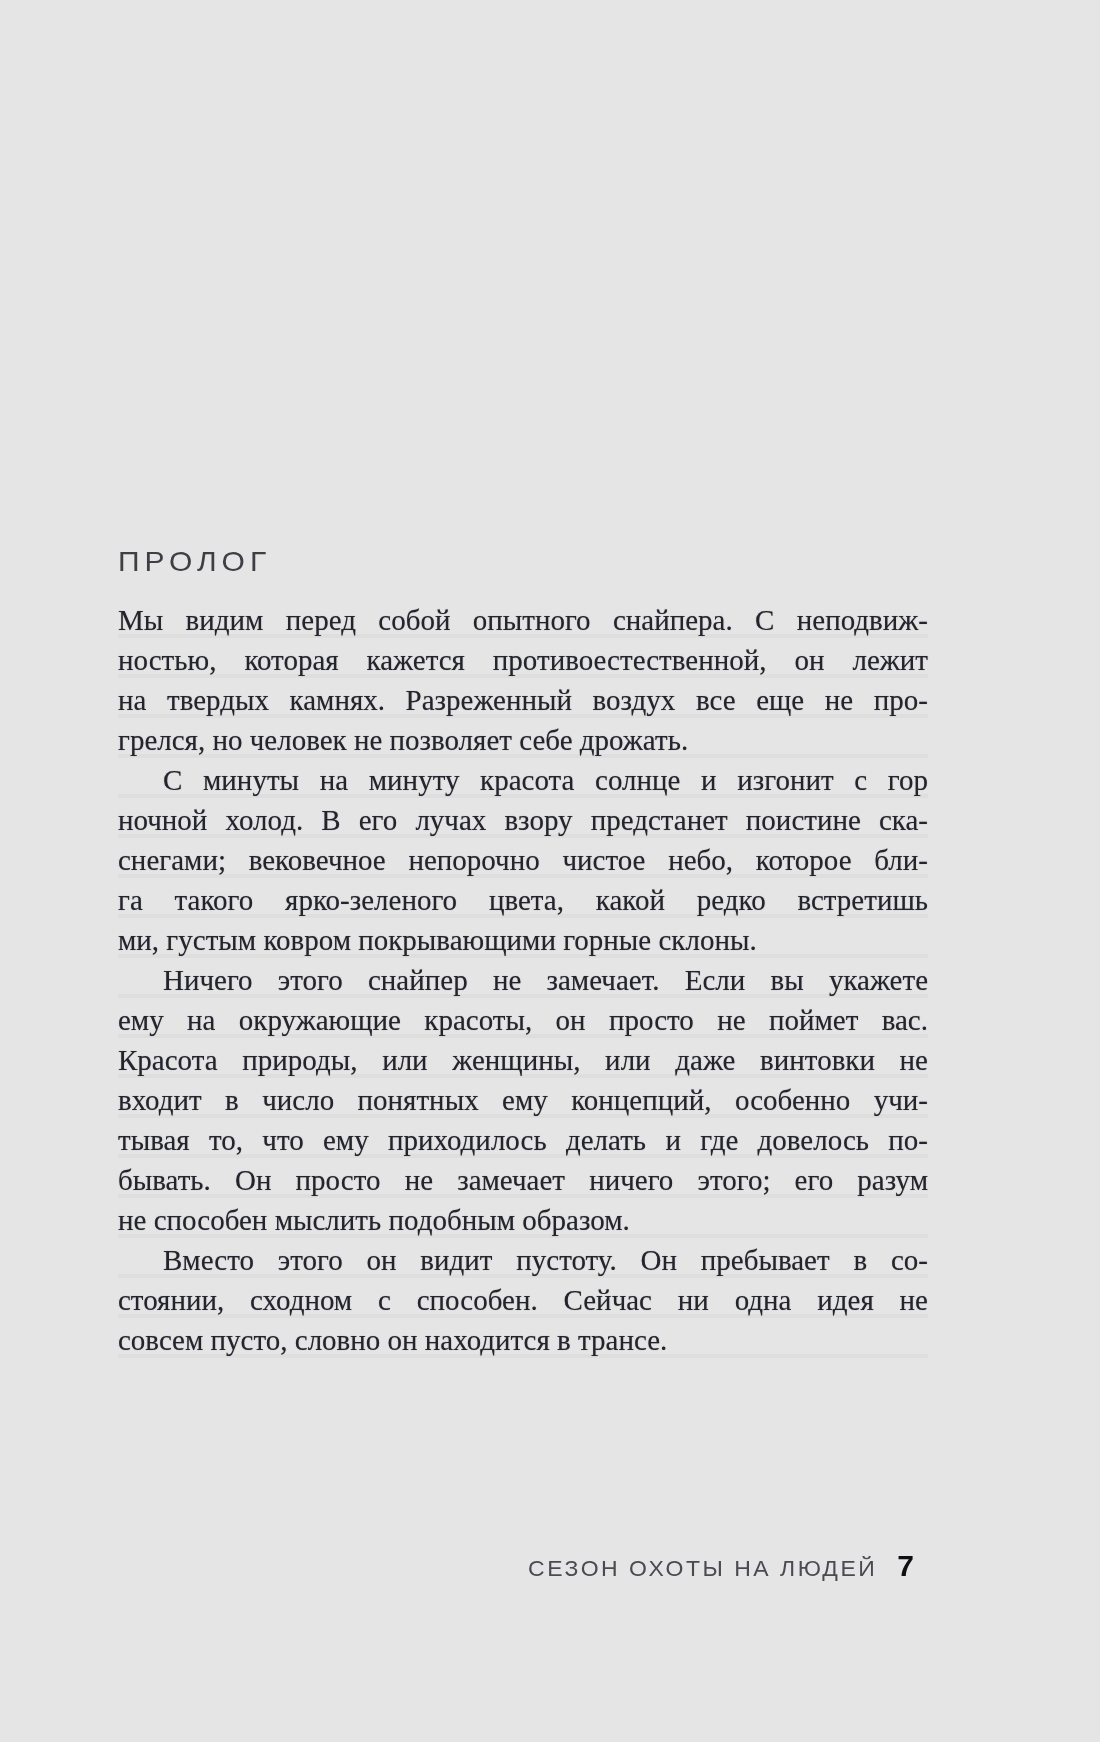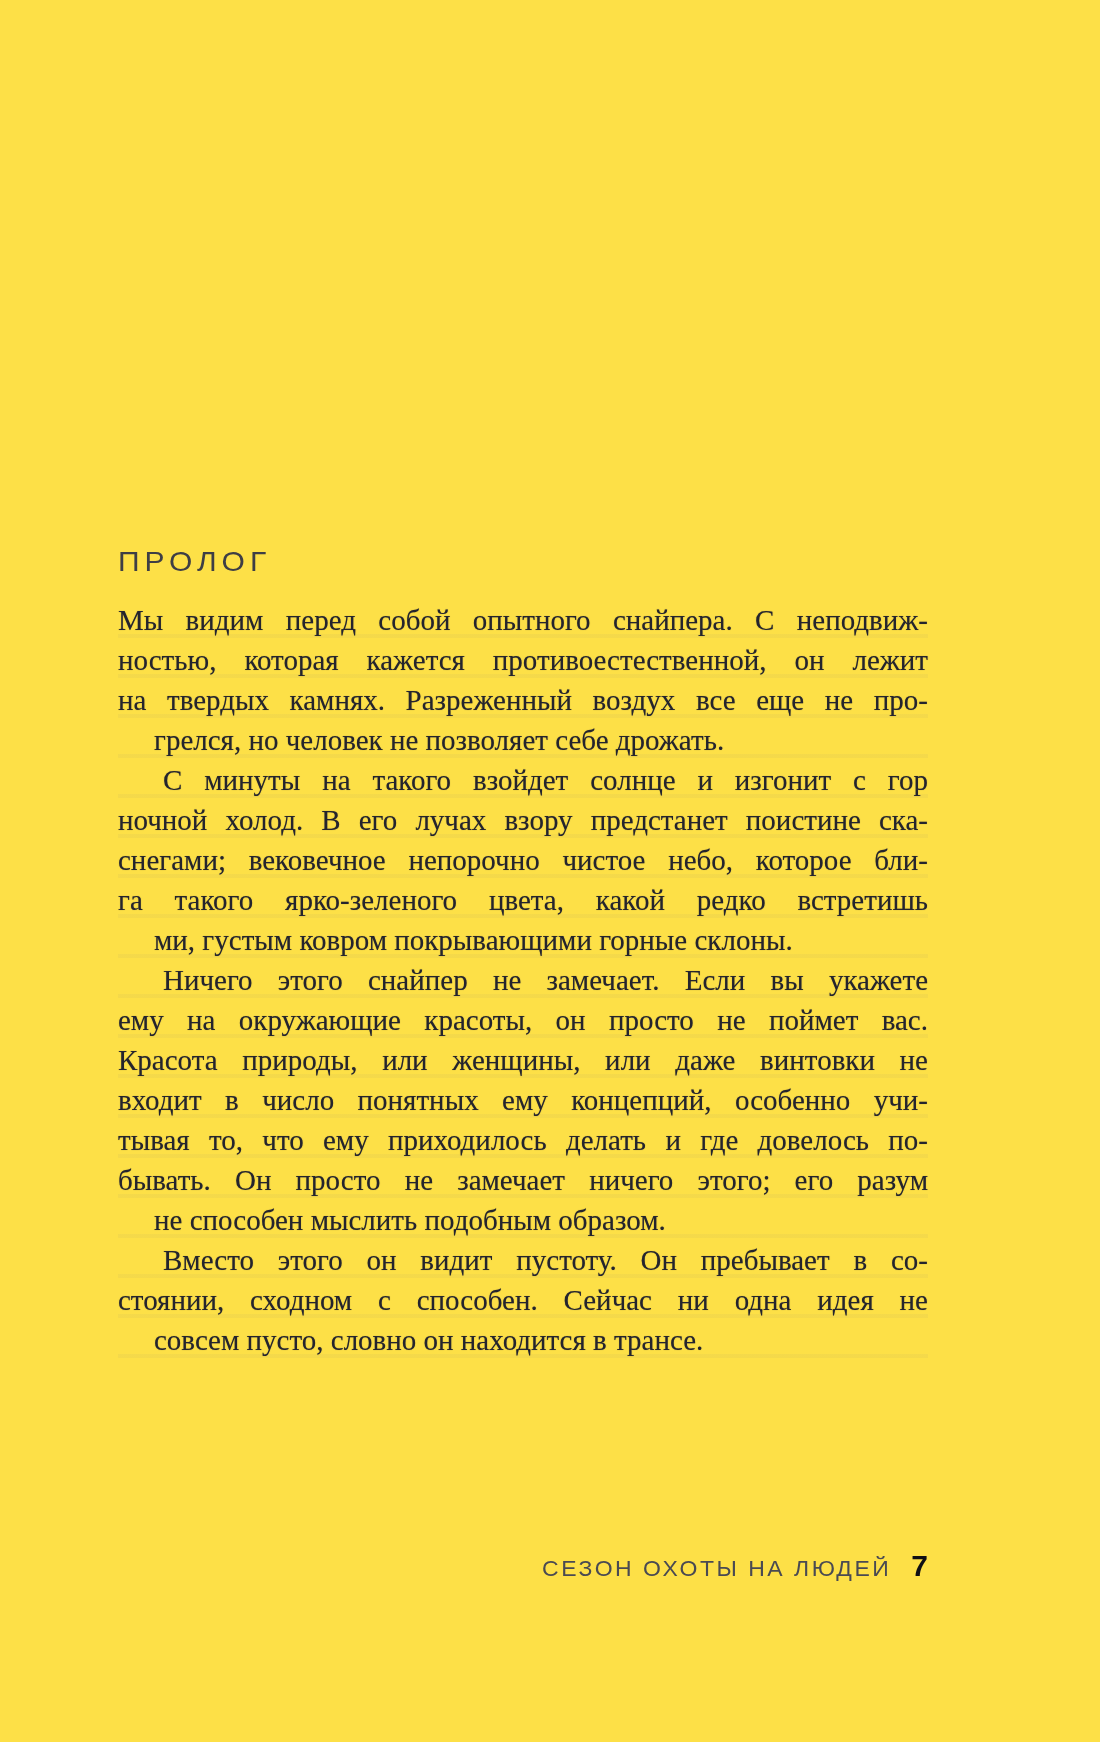--- a/index.html
+++ b/index.html
@@ -6,21 +6,21 @@
     margin: 0;
     padding: 0;
     width: 1100px;
     height: 1742px;
     background: #ffffff;
   }
   .page {
     position: relative;
     width: 1100px;
     height: 1742px;
-    background: #fde047;
+    background: #e5e5e5;
     overflow: hidden;
     font-family: "Liberation Serif", serif;
   }
   .chapter-heading {
     position: absolute;
     left: 118px;
     top: 546px;
     font-family: "Liberation Sans", sans-serif;
     font-weight: 400;
     font-size: 30px;
@@ -48,25 +48,25 @@
       transparent 38px, transparent 40px
     );
   }
   .line {
     text-align: justify;
     text-align-last: justify;
     white-space: normal;
     height: 40px;
     overflow: visible;
   }
-  .line.last { text-align-last: left; margin-left: 36px; }
+  .line.last { text-align-last: left; }
   .line.indent { text-indent: 45px; }
   .page-footer {
     position: absolute;
-    left: 118px;
+    left: 104px;
     top: 1549px;
     width: 810px;
     display: flex;
     justify-content: flex-end;
     align-items: baseline;
   }
   .running-title {
     font-family: "Liberation Sans", sans-serif;
     font-size: 23px;
     letter-spacing: 2.5px;
@@ -87,21 +87,21 @@
 
 <div class="page">
 
   <div class="chapter-heading">ПРОЛОГ</div>
 
   <div class="body-text">
       <div class="line">Мы видим перед собой опытного снайпера. С неподвиж-</div>
       <div class="line">ностью, которая кажется противоестественной, он лежит</div>
       <div class="line">на твердых камнях. Разреженный воздух все еще не про-</div>
       <div class="line last">грелся, но человек не позволяет себе дрожать.</div>
-      <div class="line indent">С минуты на такого взойдет солнце и изгонит с гор</div>
+      <div class="line indent">С минуты на минуту красота солнце и изгонит с гор</div>
       <div class="line">ночной холод. В его лучах взору предстанет поистине ска-</div>
       <div class="line">снегами; вековечное непорочно чистое небо, которое бли-</div>
       <div class="line">га такого ярко-зеленого цвета, какой редко встретишь</div>
       <div class="line last">ми, густым ковром покрывающими горные склоны.</div>
       <div class="line indent">Ничего этого снайпер не замечает. Если вы укажете</div>
       <div class="line">ему на окружающие красоты, он просто не поймет вас.</div>
       <div class="line">Красота природы, или женщины, или даже винтовки не</div>
       <div class="line">входит в число понятных ему концепций, особенно учи-</div>
       <div class="line">тывая то, что ему приходилось делать и где довелось по-</div>
       <div class="line">бывать. Он просто не замечает ничего этого; его разум</div>

